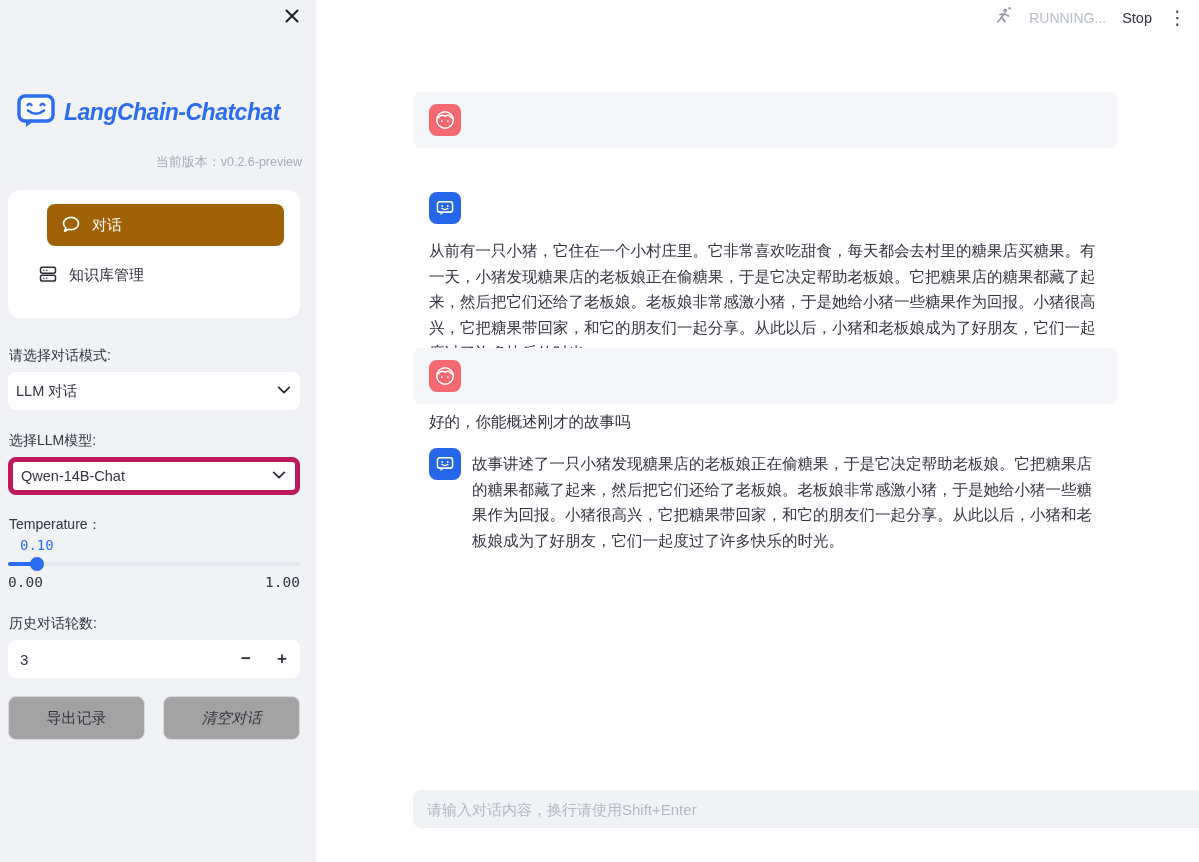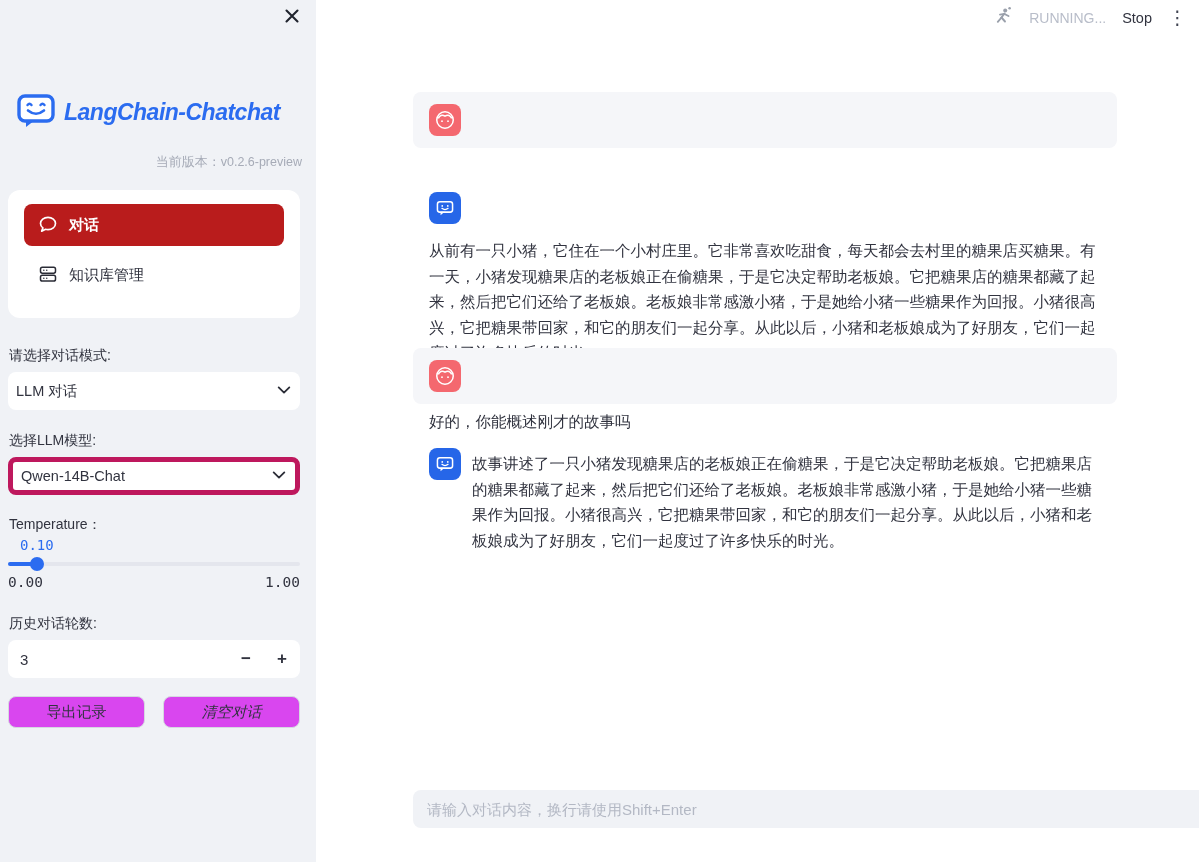--- a/index.html
+++ b/index.html
@@ -11,40 +11,40 @@
   .sidebar { position:absolute; left:0; top:0; width:316px; height:862px; background:#f0f2f6; }
   .close-btn { position:absolute; top:10px; right:16px; width:16px; height:16px; cursor:pointer; display:flex; align-items:center; justify-content:center; }
   .logo { position:absolute; left:16px; top:92px; display:flex; align-items:center; gap:8px; }
   .logo-text { font-size:23px; font-weight:bold; font-style:italic; color:#2b6cf0; letter-spacing:-0.5px; }
   .version { position:absolute; top:153px; right:14px; font-size:13px; color:#a6abb7; }
   .version .vlabel { font-size:13px; }
   .version .vvalue { font-size:12.5px; }
 
   .nav-card { position:absolute; left:8px; top:190px; width:292px; height:128px; background:#ffffff; border-radius:12px; padding:14px 16px; }
   .nav-item { height:42px; display:flex; align-items:center; gap:11px; padding:0 14px; border-radius:8px; cursor:pointer; font-size:15px; }
-  .nav-item.active { background:#b91c1c; color:#ffffff; font-weight:bold; }
+  .nav-item.active { background:#a16207; color:#ffffff; font-weight:normal;margin-left:23px; }
   .nav-item + .nav-item { margin-top:8px; }
 
   .field-label { position:absolute; left:9px; font-size:14px; color:#31333f; }
   .select-box { position:absolute; left:8px; width:292px; height:38px; background:#ffffff; border-radius:8px; display:flex; align-items:center; padding:0 8px; font-size:14.5px; cursor:pointer; }
   .select-box .grow { flex:1; }
   .select-box.focused { border:5px solid #be185d; }
 
   .temp-value { position:absolute; left:20px; top:537px; font-family:"DejaVu Sans Mono",monospace; font-size:14px; color:#2b6cf0; }
   .slider { position:absolute; left:8px; top:557px; width:292px; height:14px; cursor:pointer; }
   .slider-track { position:absolute; left:0; top:5px; width:292px; height:4px; border-radius:2px; background:#e4e6ed; }
   .slider-fill { position:absolute; left:0; top:5px; width:29px; height:4px; border-radius:2px; background:#2b6cf0; }
   .slider-thumb { position:absolute; left:29px; top:0; width:14px; height:14px; margin-left:-7px; border-radius:50%; background:#2b6cf0; cursor:grab; }
   .slider-minmax { position:absolute; left:8px; top:574px; width:292px; display:flex; justify-content:space-between; font-family:"DejaVu Sans Mono",monospace; font-size:14.5px; color:#31333f; }
 
   .stepper { position:absolute; left:8px; top:640px; width:292px; height:38px; background:#ffffff; border-radius:8px; display:flex; align-items:stretch; overflow:hidden; }
   .stepper-value { flex:1; display:flex; align-items:center; padding-left:12px; font-size:15px; }
   .stepper-btn { width:36px; display:flex; align-items:center; justify-content:center; font-size:17px; font-weight:bold; cursor:pointer; color:#31333f; background:transparent; border:none; }
 
-  .action-btn { position:absolute; top:696px; width:137px; height:32px; background:#d946ef; border:1px solid #d5d9e0; border-radius:8px; font-size:15px; color:#31333f; display:flex; align-items:center; justify-content:center; cursor:pointer; font-family:inherit; }
+  .action-btn { position:absolute; top:696px; width:137px; height:44px; background:#a3a3a3; border:1px solid #d5d9e0; border-radius:8px; font-size:15px; color:#31333f; display:flex; align-items:center; justify-content:center; cursor:pointer; font-family:inherit; }
   .action-btn:first-of-type { left:8px; }
   .btn-export { left:8px; }
   .btn-clear { left:163px;font-style:italic; }
 
   
   .main { position:absolute; left:316px; top:0; width:883px; height:862px; background:#ffffff; }
   .topbar { position:absolute; top:7px; right:12px; display:flex; align-items:center; gap:16px; height:22px; }
   .status-text { font-size:14px; color:#b8bdc9; }
   .stop-btn { font-size:14.5px; color:#31333f; background:none; border:none; cursor:pointer; font-family:inherit; }
   .kebab { font-size:19px; color:#404452; cursor:pointer; line-height:18px; letter-spacing:0; }

